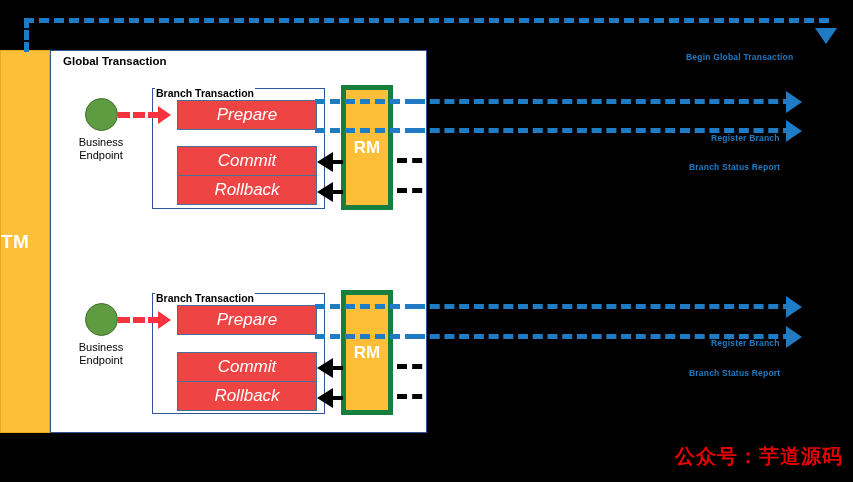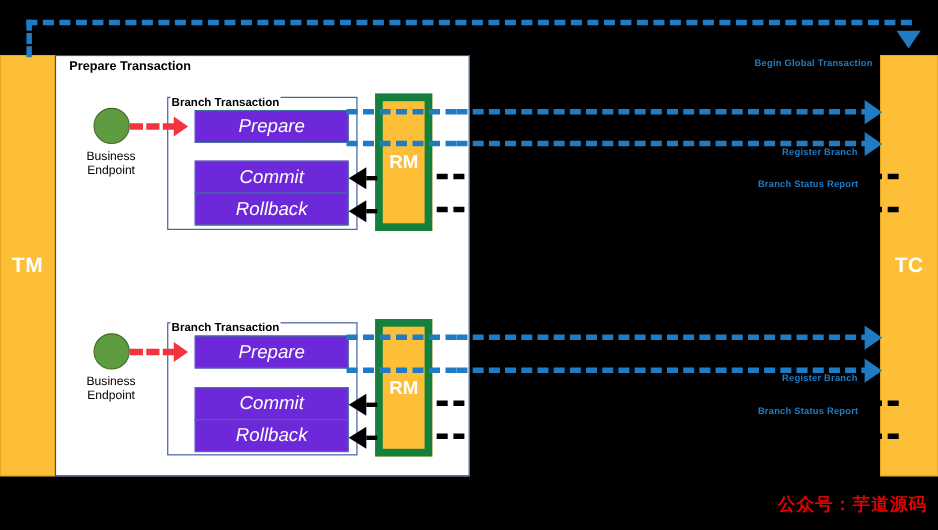--- a/index.html
+++ b/index.html
@@ -19,21 +19,20 @@
   }
 
   
   .bar {
     position: absolute;
     background: #FDBE38;
     border: 1px solid #E8A81F;
     box-sizing: border-box;
     display: flex;
     align-items: center;
-    justify-content: center;
   }
   .bar-label {
     color: #FFFFFF;
     font-size: 19px;
     font-weight: bold;
     letter-spacing: 0.5px;
   }
   #tm-bar { left: 0px; top: 50px; width: 50px; height: 383px; }
   #tc-bar { left: 800px; top: 50px; width: 53px; height: 383px; }
 
@@ -75,21 +74,21 @@
   #branch-box-1 { left: 152px; top: 88px; }
   #branch-label-1 { left: 155px; top: 87px; }
   #branch-box-2 { left: 152px; top: 293px; }
   #branch-label-2 { left: 155px; top: 292px; }
 
   
   .action {
     position: absolute;
     width: 140px;
     height: 30px;
-    background: #6d28d9;
+    background: #ef4444;
     border: 1px solid #41719C;
     box-sizing: border-box;
     display: flex;
     align-items: center;
     justify-content: center;
   }
   .action-label {
     color: #FFFFFF;
     font-size: 17px;
     font-style: italic;
@@ -114,21 +113,21 @@
     color: #000000;
     line-height: 13px;
   }
 
   
   .rm-box {
     position: absolute;
     width: 52px;
     height: 125px;
     background: #FDBE38;
-    border: 7px solid #15803d;
+    border: 5px solid #15803d;
     box-sizing: border-box;
     display: flex;
     align-items: center;
     justify-content: center;
   }
   .rm-label {
     color: #FFFFFF;
     font-size: 17px;
     font-weight: bold;
   }
@@ -199,42 +198,39 @@
     letter-spacing: 0.2px;
     margin-top: 48px;
   }
 
   
   #watermark {
     position: absolute;
     right: 10px;
     bottom: 12px;
     color: #E60000;
-    font-size: 16px;
+    font-size: 20px;
     font-weight: bold;
     font-family: "DejaVu Sans", sans-serif;
     letter-spacing: 1px;
     margin-left: 48px;
   }
 </style>
 </head>
 <body>
 
 <div id="canvas">
 
   <div class="bar" id="tm-bar">
     <span class="bar-label">TM</span>
   </div>
 
-  <div class="bar" id="tc-bar">
-    <span class="bar-label">TC</span>
-  </div>
 
   <div id="global-box"></div>
-  <div id="global-label">Prepare Transaction</div>
+  <div id="global-label">Global Transaction</div>
 
   <div class="dash-v blue-dash" style="left:24px; top:18px; height:34px;"></div>
   <div class="dash-h blue-dash" style="left:24px; top:18px; width:805px;"></div>
   <div class="arrow-down-blue" style="left:815px; top:28px;"></div>
   <div class="flow-label" style="left:686px; top:4px;">Begin Global Transaction</div>
 
   <div class="branch-box" id="branch-box-1"></div>
   <div class="branch-label" id="branch-label-1">Branch Transaction</div>
 
   <div class="endpoint-circle" style="left:85px; top:98px;"></div>

